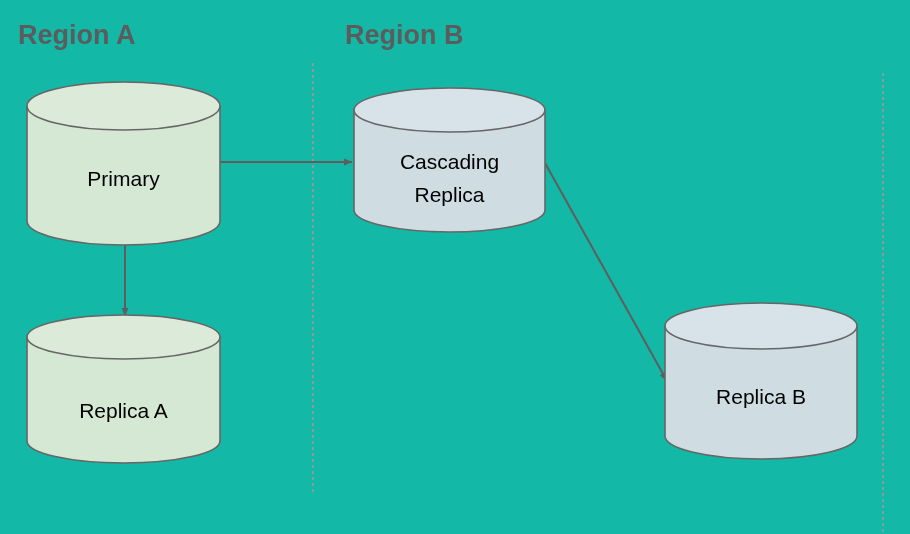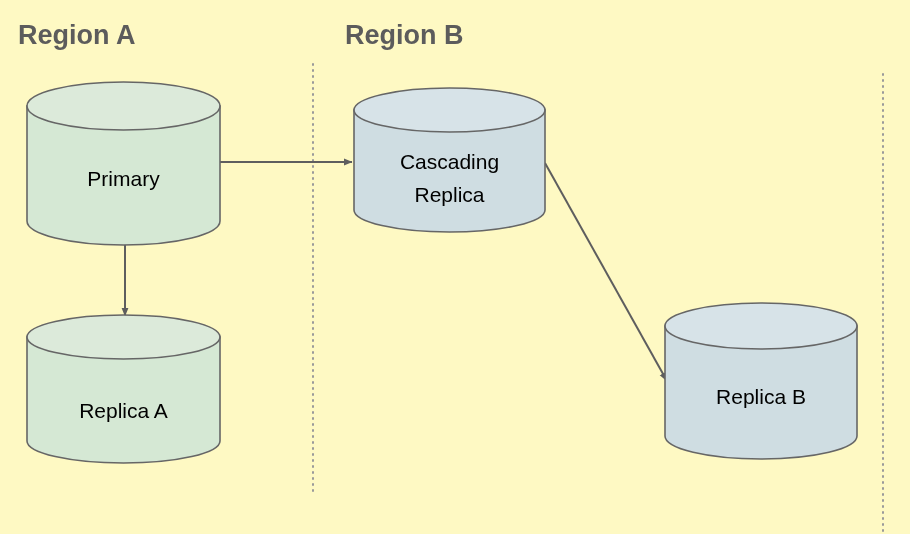--- a/index.html
+++ b/index.html
@@ -7,21 +7,21 @@
     padding: 0;
     background: #ffffff;
   }
   body {
     font-family: "Liberation Sans", sans-serif;
   }
   #canvas {
     position: relative;
     width: 910px;
     height: 534px;
-    background: #fef9c3;
+    background: #14b8a6;
     overflow: hidden;
   }
   #diagram-svg {
     position: absolute;
     left: 0;
     top: 0;
     width: 910px;
     height: 534px;
   }
   .region-title {

